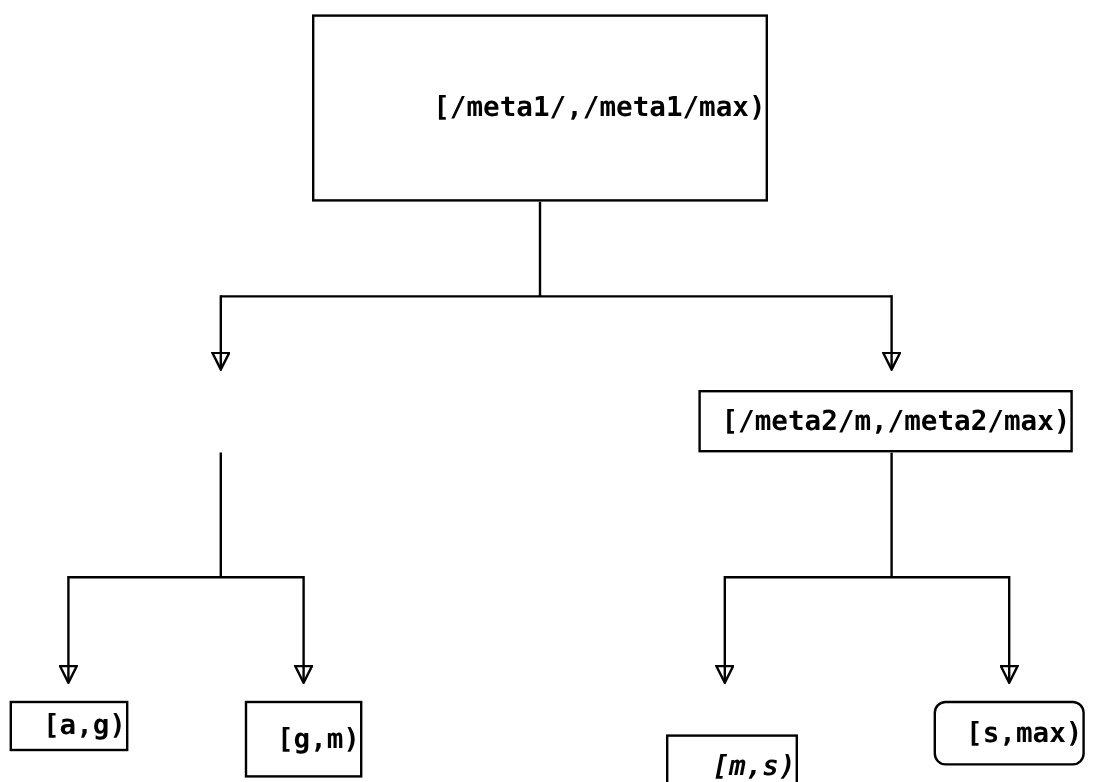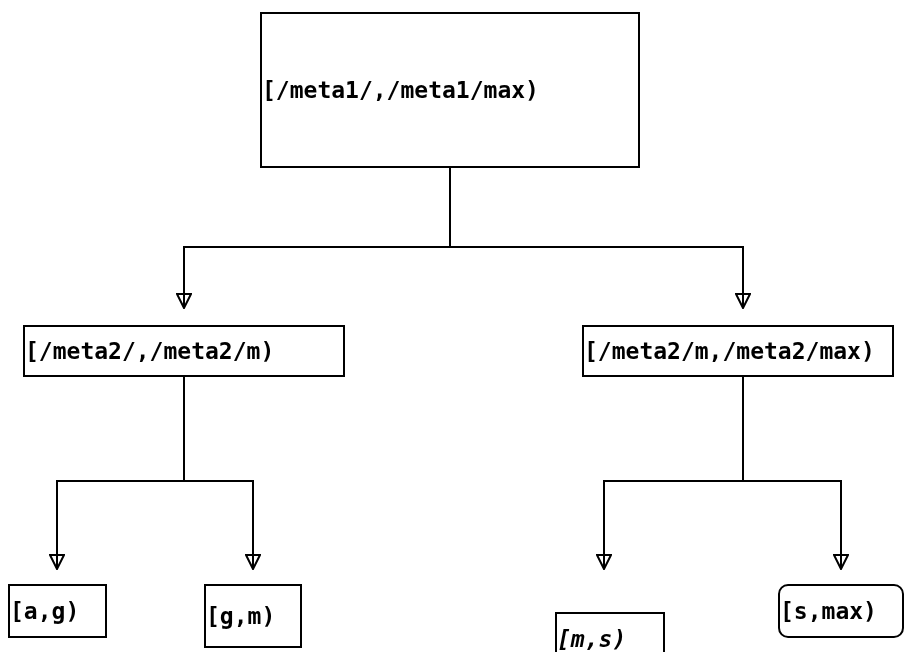--- a/index.html
+++ b/index.html
@@ -15,31 +15,31 @@
     font-family: "DejaVu Sans Mono", monospace;
     overflow: hidden;
   }
   .node {
     position: absolute;
     box-sizing: border-box;
     border: 2px solid #000000;
     background: #ffffff;
     display: flex;
     align-items: center;
-    justify-content: flex-start;
+    justify-content: flex-end;
     color: #000000;
     font-weight: bold;
     font-size: 23px;
     white-space: nowrap;
     z-index: 2;
   }
   .node-root   { left: 260px; top: 12px;  width: 380px; height: 156px; }
   .node-l2a    { left: 23px;  top: 325px; width: 322px; height: 52px; }
   .node-l2b    { left: 582px; top: 325px; width: 312px; height: 52px; }
-  .node-leaf1  { left: 8px;   top: 584px; width: 99px;  height: 54px; }
+  .node-leaf1  { left: 8px;   top: 584px; width: 99px;  height: 42px; }
   .node-leaf2  { left: 204px; top: 584px; width: 98px;  height: 64px; }
   .node-leaf3  { left: 555px; top: 612px; width: 110px;  height: 54px; font-style: italic; }
   .node-leaf4  { left: 778px; top: 584px; width: 126px; height: 54px; border-radius: 10px; }
   .edges {
     position: absolute;
     left: 0;
     top: 0;
     width: 912px;
     height: 652px;
     z-index: 1;
@@ -79,23 +79,20 @@
       <path d="M743,377 V481 M604,481 H841"></path>
       <line x1="604" y1="480" x2="604" y2="568" marker-end="url(#arrow)"></line>
       <line x1="841" y1="480" x2="841" y2="568" marker-end="url(#arrow)"></line>
     </g>
   </svg>
 
   <div class="node node-root">
     <span>[/meta1/,/meta1/max)</span>
   </div>
 
-  <div class="node node-l2a">
-    <span>[/meta2/,/meta2/m)</span>
-  </div>
 
   <div class="node node-l2b">
     <span>[/meta2/m,/meta2/max)</span>
   </div>
 
   <div class="node node-leaf1">
     <span>[a,g)</span>
   </div>
 
   <div class="node node-leaf2">

